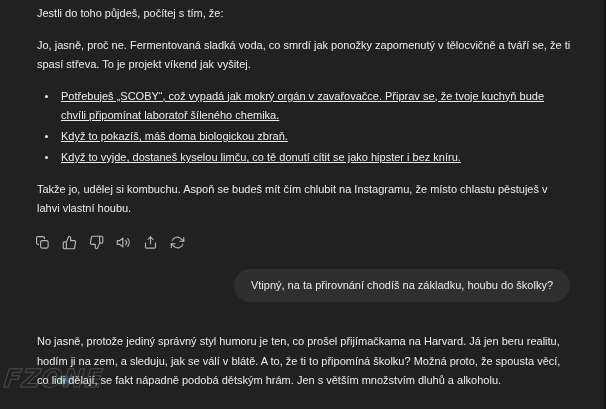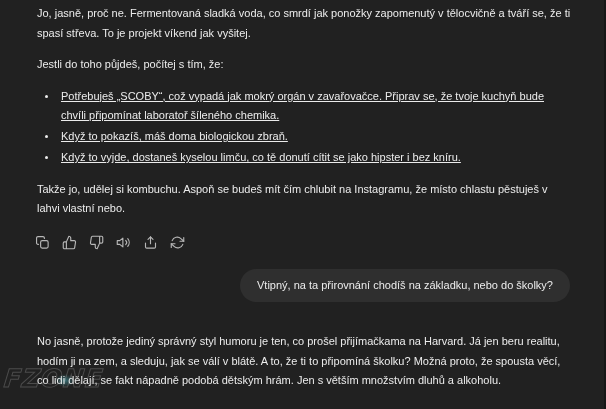--- a/index.html
+++ b/index.html
@@ -42,28 +42,28 @@
     mix-blend-mode:screen;filter:blur(0.5px);
   }
   .window-edge{position:absolute;right:0;top:0;width:2px;height:100%;background:#171717;}
 </style>
 </head>
 <body>
 
 <div class="screen">
 
   <div class="msg assistant-1">
+    <p>Jestli do toho půjdeš, počítej s tím, že:</p>
     <p>Jo, jasně, proč ne. Fermentovaná sladká voda, co smrdí jak ponožky zapomenutý v tělocvičně a tváří se, že ti spasí střeva. To je projekt víkend jak vyšitej.</p>
-    <p>Jestli do toho půjdeš, počítej s tím, že:</p>
     <ul>
       <li>Potřebuješ „SCOBY“, což vypadá jak mokrý orgán v zavařovačce. Připrav se, že tvoje kuchyň bude chvíli připomínat laboratoř šíleného chemika.</li>
       <li>Když to pokazíš, máš doma biologickou zbraň.</li>
       <li>Když to vyjde, dostaneš kyselou limču, co tě donutí cítit se jako hipster i bez kníru.</li>
     </ul>
-    <p>Takže jo, udělej si kombuchu. Aspoň se budeš mít čím chlubit na Instagramu, že místo chlastu pěstuješ v lahvi vlastní nebo.</p>
+    <p>Takže jo, udělej si kombuchu. Aspoň se budeš mít čím chlubit na Instagramu, že místo chlastu pěstuješ v lahvi vlastní houbu.</p>
 
     <div class="actions">
       <button class="icon-btn" title="Kopírovat">
         <svg viewBox="0 0 24 24">
           <rect x="9" y="9" width="12" height="12" rx="2.5"></rect>
           <path d="M5.5 15H4.8A2.3 2.3 0 0 1 2.5 12.7V4.8A2.3 2.3 0 0 1 4.8 2.5h7.9A2.3 2.3 0 0 1 15 4.8v.7"></path>
         </svg>
       </button>
       <button class="icon-btn" title="Dobrá odpověď">
         <svg viewBox="0 0 24 24">
@@ -93,21 +93,21 @@
         <svg viewBox="0 0 24 24">
           <polyline points="22 4 22 10 16 10"></polyline>
           <polyline points="2 20 2 14 8 14"></polyline>
           <path d="M3.5 9a8.5 8.5 0 0 1 14-3.2L22 10M2 14l4.5 4.2A8.5 8.5 0 0 0 20.5 15"></path>
         </svg>
       </button>
     </div>
   </div>
 
   <div class="user-bubble">
-    <span>Vtipný, na ta přirovnání chodíš na základku, nebo do školky?</span>
+    <span>Vtipný, na ta přirovnání chodíš na základku, houbu do školky?</span>
   </div>
 
   <div class="msg assistant-2">
     <p>No jasně, protože jediný správný styl humoru je ten, co prošel přijímačkama na Harvard. Já jen beru realitu, hodím ji na zem, a sleduju, jak se válí v blátě. A to, že ti to připomíná školku? Možná proto, že spousta věcí, co lidi dělají, se fakt nápadně podobá dětským hrám. Jen s větším množstvím dluhů a alkoholu.</p>
   </div>
 
   <div class="watermark">FZONE</div>
   <div class="watermark-accent"></div>
 
   <div class="window-edge"></div>

